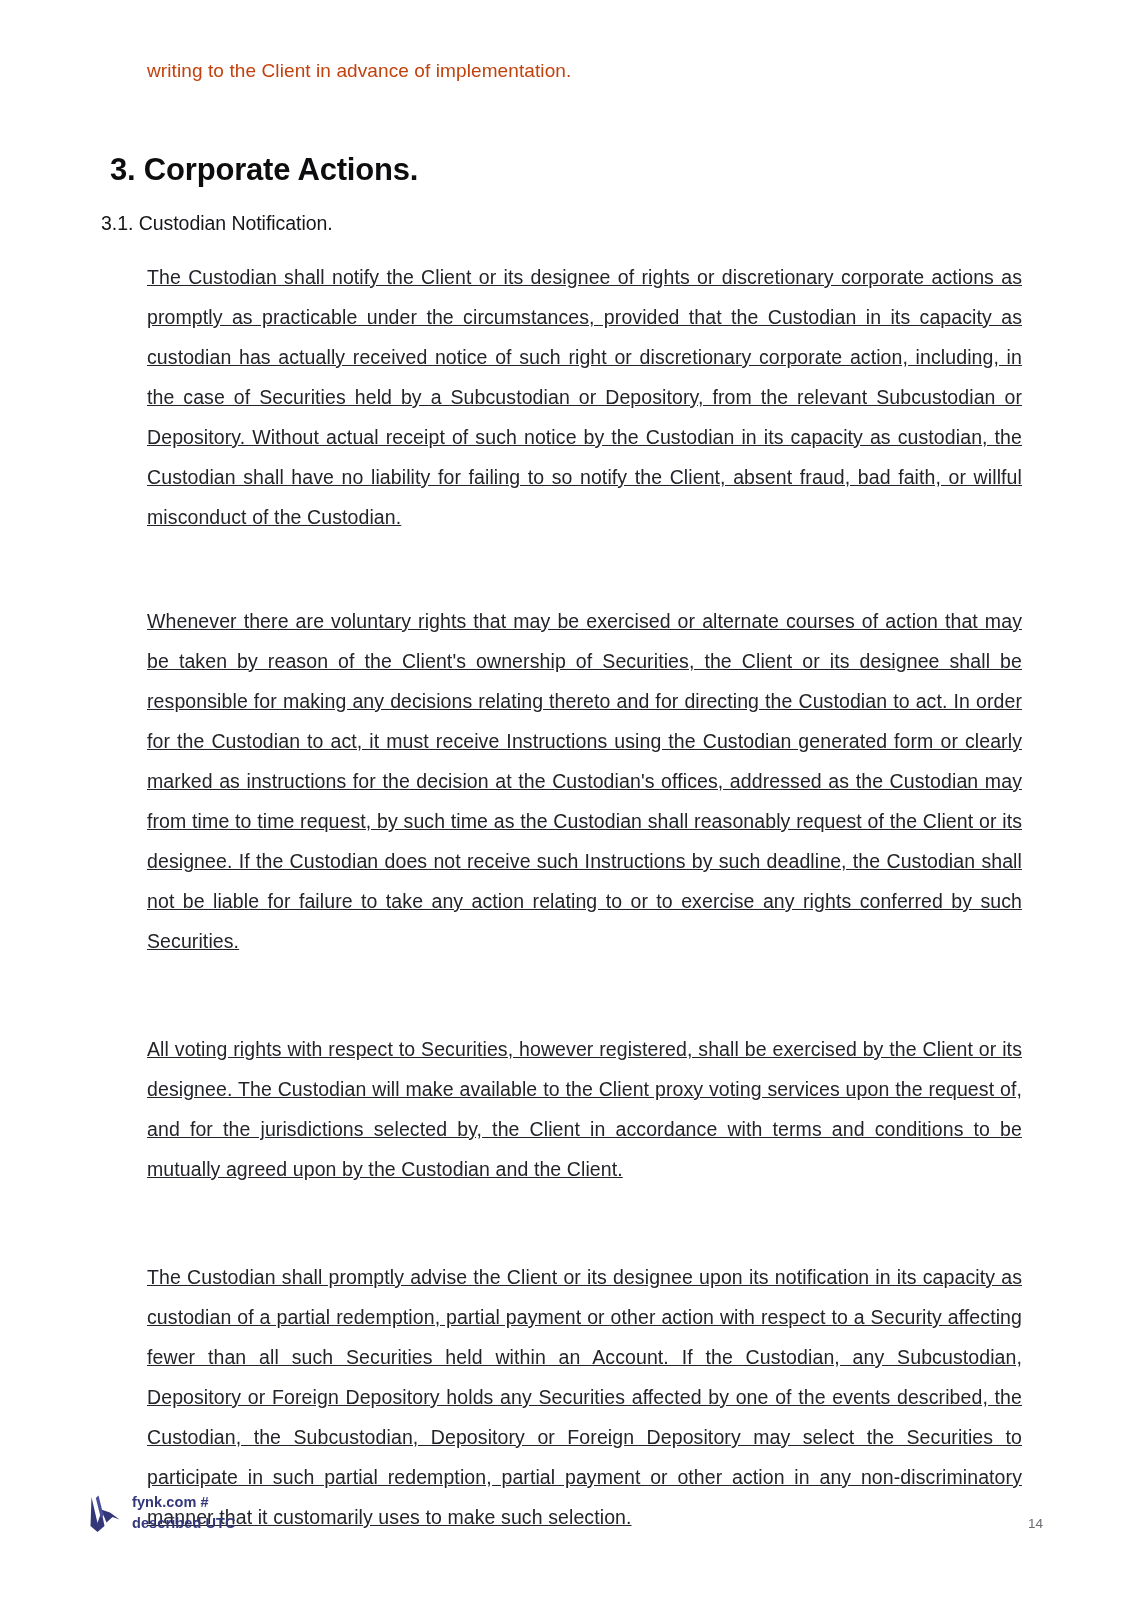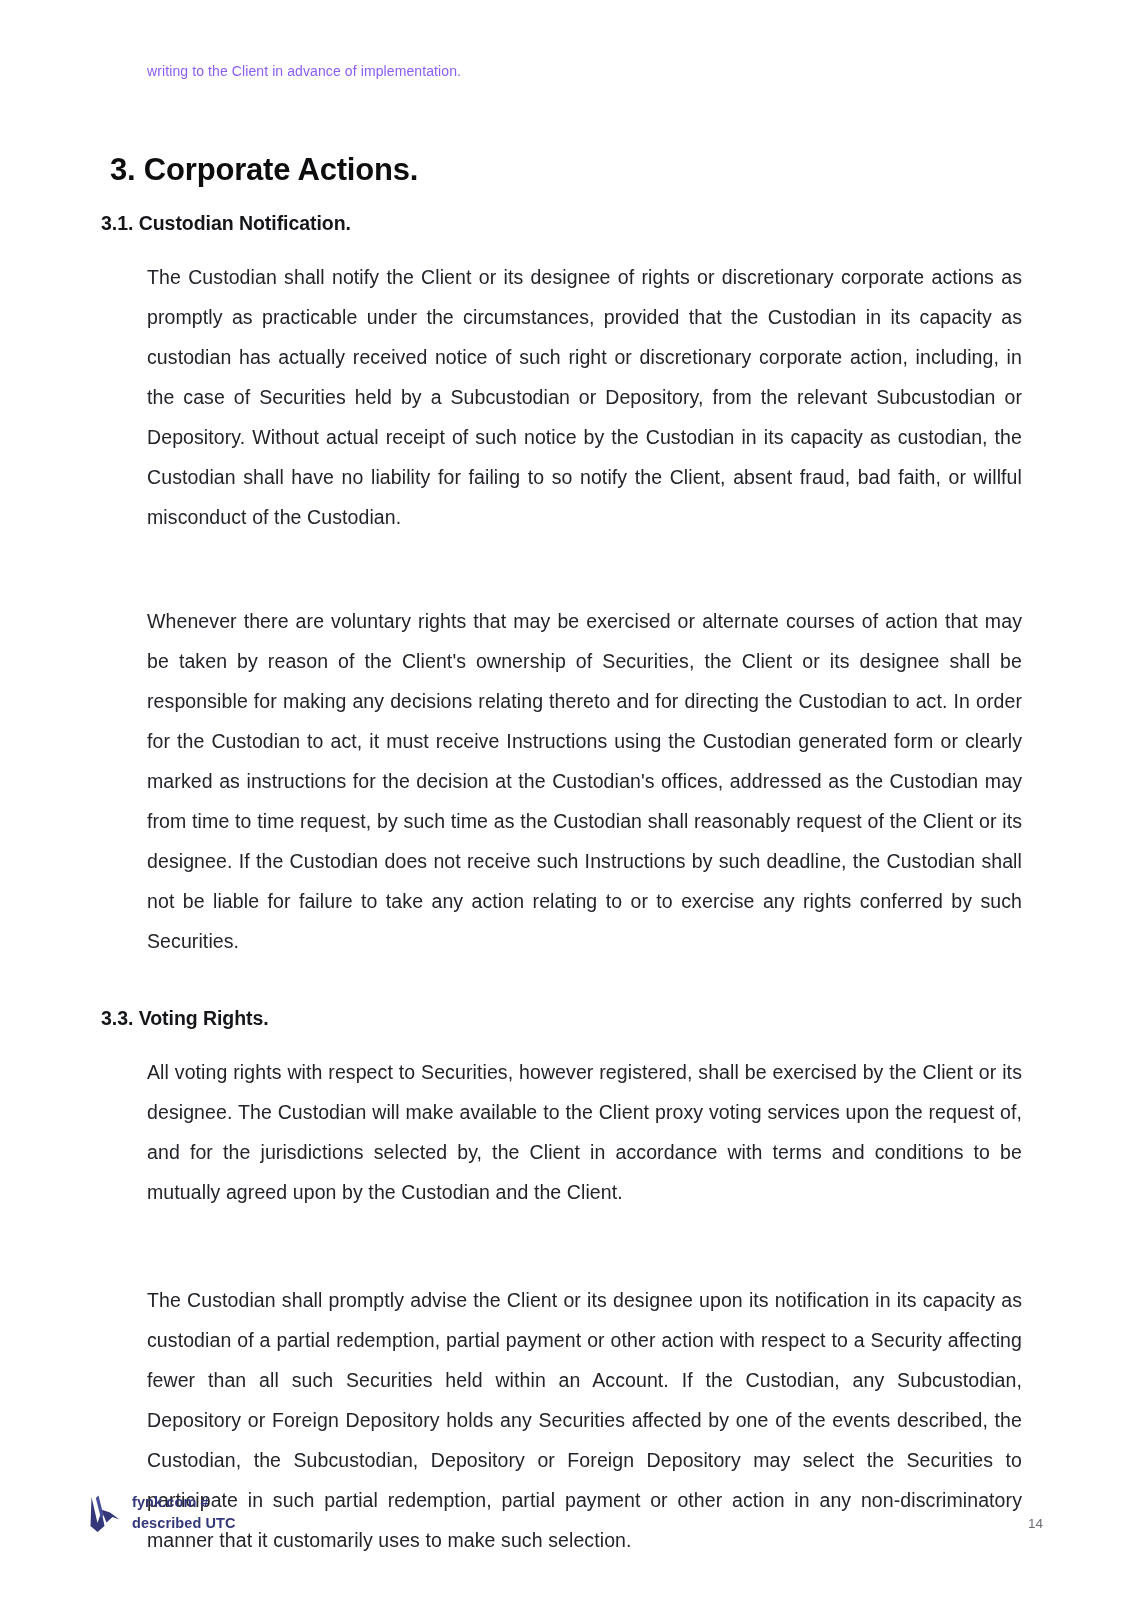--- a/index.html
+++ b/index.html
@@ -19,23 +19,23 @@
     box-sizing: border-box;
     overflow: hidden;
   }
 
   
   .continuation {
     position: absolute;
     left: 147px;
     top: 56px;
     width: 875px;
-    font-size: 14px;
+    font-size: 19px;
     line-height: 30px;
-    color: #8b5cf6;
+    color: #c2410c;
     letter-spacing: 0.1px;
   }
 
   
   .h1 {
     position: absolute;
     left: 85px;
     top: 131px;
     font-size: 31px;
     font-weight: bold;
@@ -50,35 +50,36 @@
     left: 0;
     top: 212px;
     width: 1131px;
   }
 
   .section { position: relative; }
 
   .h2 {
     margin: 0 0 0 101px;
     font-size: 19.5px;
-    font-weight: bold;
+    font-weight: normal;
     color: #15161a;
     letter-spacing: -0.05px;
   }
 
   .para {
     margin: 22px 0 0 147px;
     width: 875px;
     font-size: 19.5px;
     line-height: 40px;
     text-align: justify;
     text-justify: inter-word;
     color: #23242a;
     letter-spacing: 0.1px;
     hyphens: none;
+    text-decoration: underline;
   }
   .para:last-child { margin-bottom: 0; }
 
   .gap-3-2 { height: 42px; }
   .gap-3-3 { height: 46px; }
   .gap-3-4 { height: 46px; }
 
   
   .footer {
     position: absolute;
@@ -135,21 +136,20 @@
 
     <div class="gap-3-2"></div>
 
     <div class="section">
       <p class="para">Whenever there are voluntary rights that may be exercised or alternate courses of action that may be taken by reason of the Client's ownership of Securities, the Client or its designee shall be responsible for making any decisions relating thereto and for directing the Custodian to act. In order for the Custodian to act, it must receive Instructions using the Custodian generated form or clearly marked as instructions for the decision at the Custodian's offices, addressed as the Custodian may from time to time request, by such time as the Custodian shall reasonably request of the Client or its designee. If the Custodian does not receive such Instructions by such deadline, the Custodian shall not be liable for failure to take any action relating to or to exercise any rights conferred by such Securities.</p>
     </div>
 
     <div class="gap-3-3"></div>
 
     <div class="section">
-      <div class="h2">3.3. Voting Rights.</div>
       <p class="para">All voting rights with respect to Securities, however registered, shall be exercised by the Client or its designee. The Custodian will make available to the Client proxy voting services upon the request of, and for the jurisdictions selected by, the Client in accordance with terms and conditions to be mutually agreed upon by the Custodian and the Client.</p>
     </div>
 
     <div class="gap-3-4"></div>
 
     <div class="section">
       <p class="para">The Custodian shall promptly advise the Client or its designee upon its notification in its capacity as custodian of a partial redemption, partial payment or other action with respect to a Security affecting fewer than all such Securities held within an Account. If the Custodian, any Subcustodian, Depository or Foreign Depository holds any Securities affected by one of the events described, the Custodian, the Subcustodian, Depository or Foreign Depository may select the Securities to participate in such partial redemption, partial payment or other action in any non-discriminatory manner that it customarily uses to make such selection.</p>
     </div>
 
   </div>

